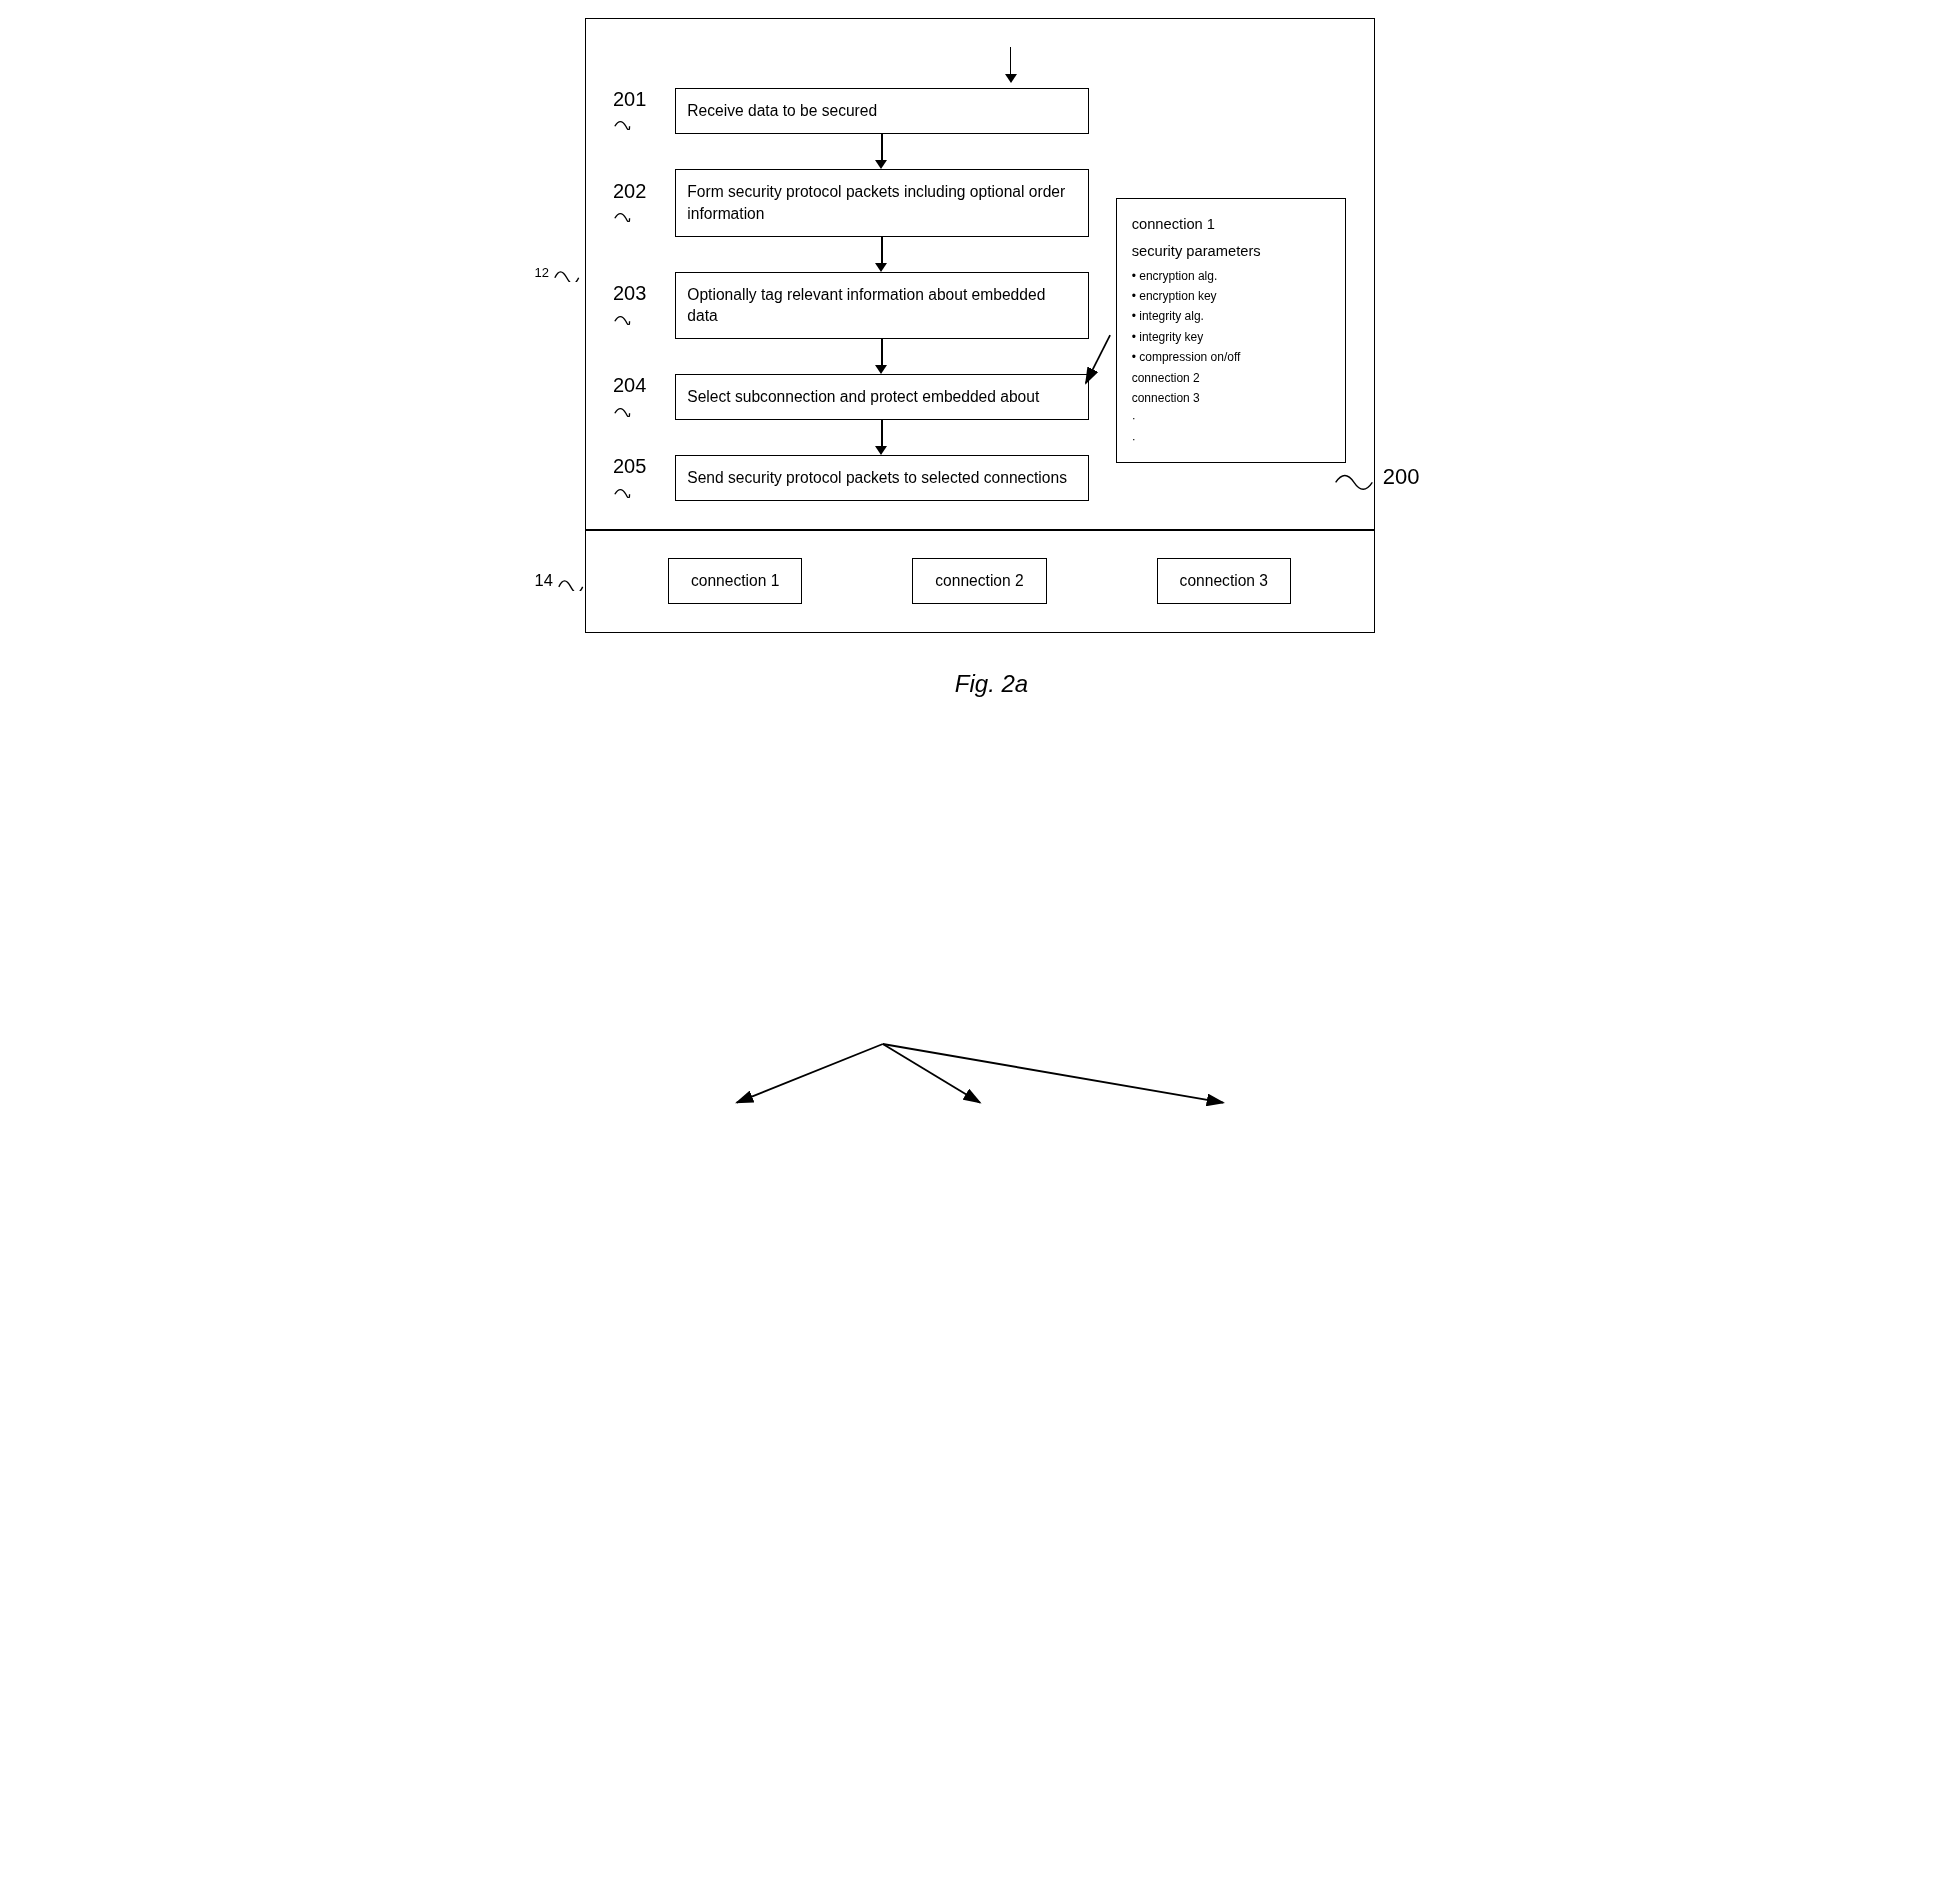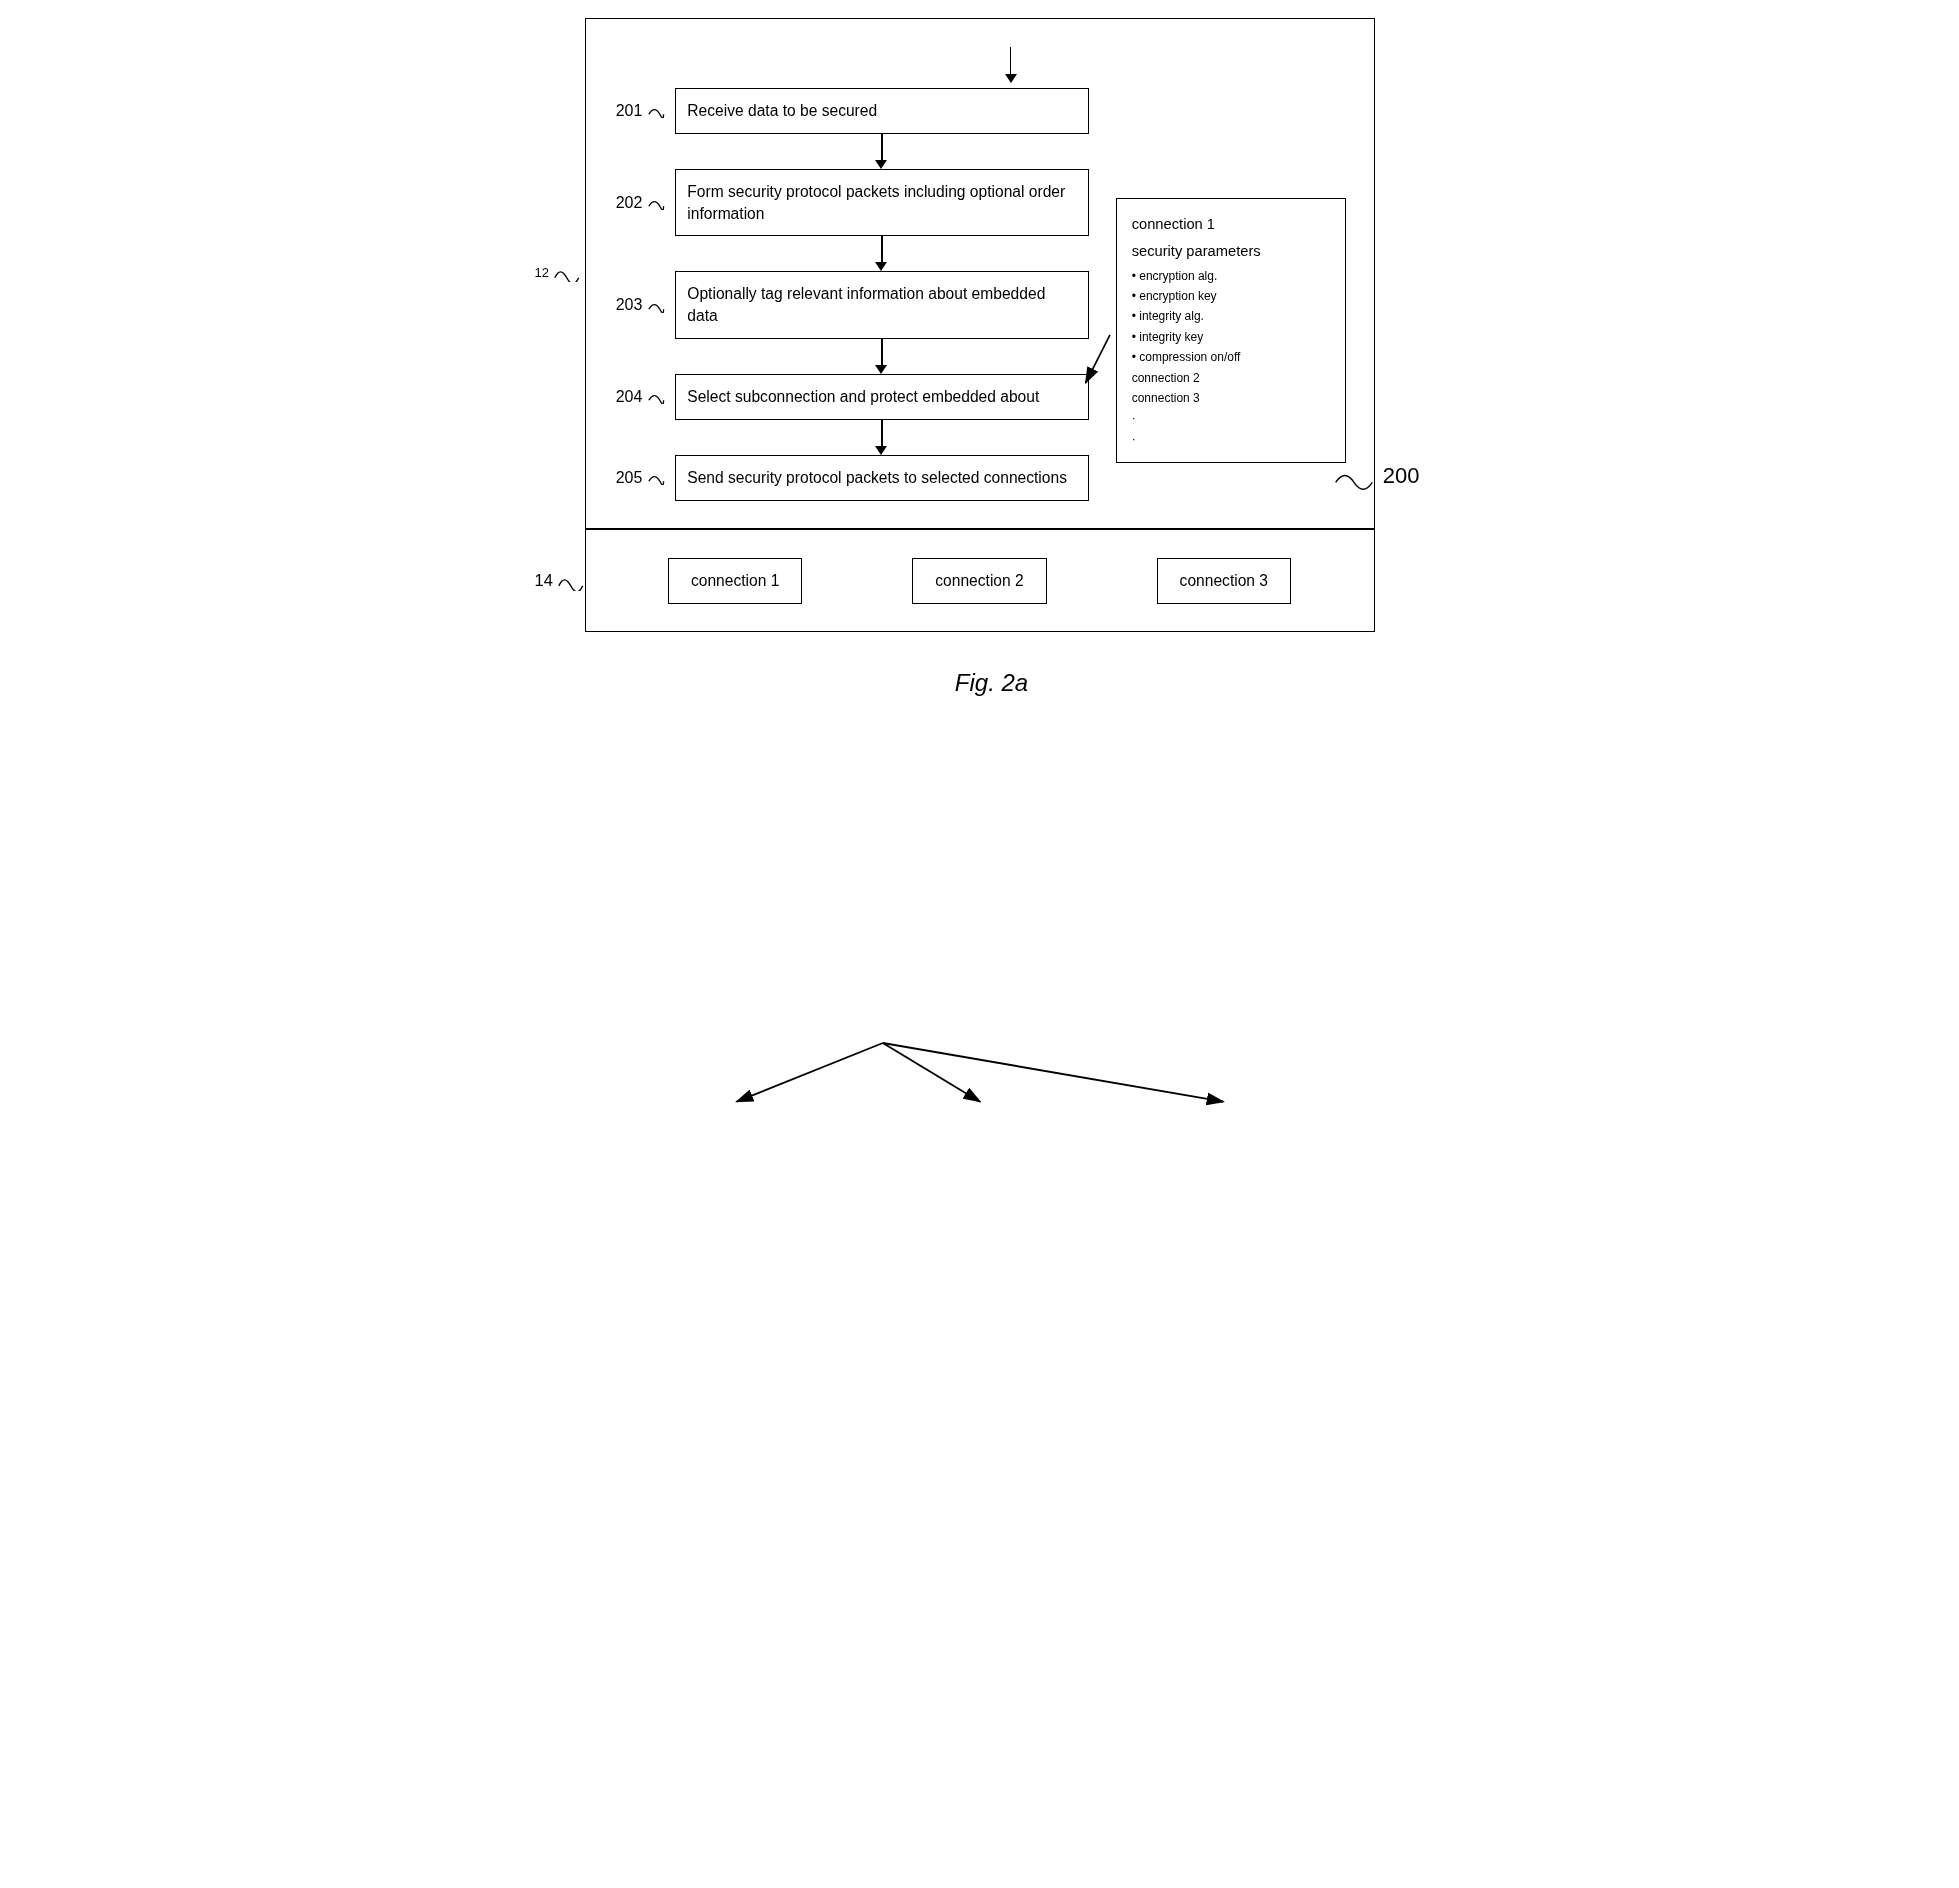--- a/index.html
+++ b/index.html
@@ -57,23 +57,23 @@
     
     .step-row {
       display: flex;
       align-items: center;
       width: 100%;
       margin-bottom: 0;
       position: relative;
     }
 
     .step-label {
-      font-size: 16px;
+      font-size: 20px;
       width: 55px;
-      text-align: center;
+      text-align: left;
       margin-right: 7.3px;
       flex-shrink: 0;
       position: relative;
       top: 0;
     }
 
     .step-box {
       border: 1.8px solid #000;
       padding: 11px 11px;
       font-size: 15.6px;

